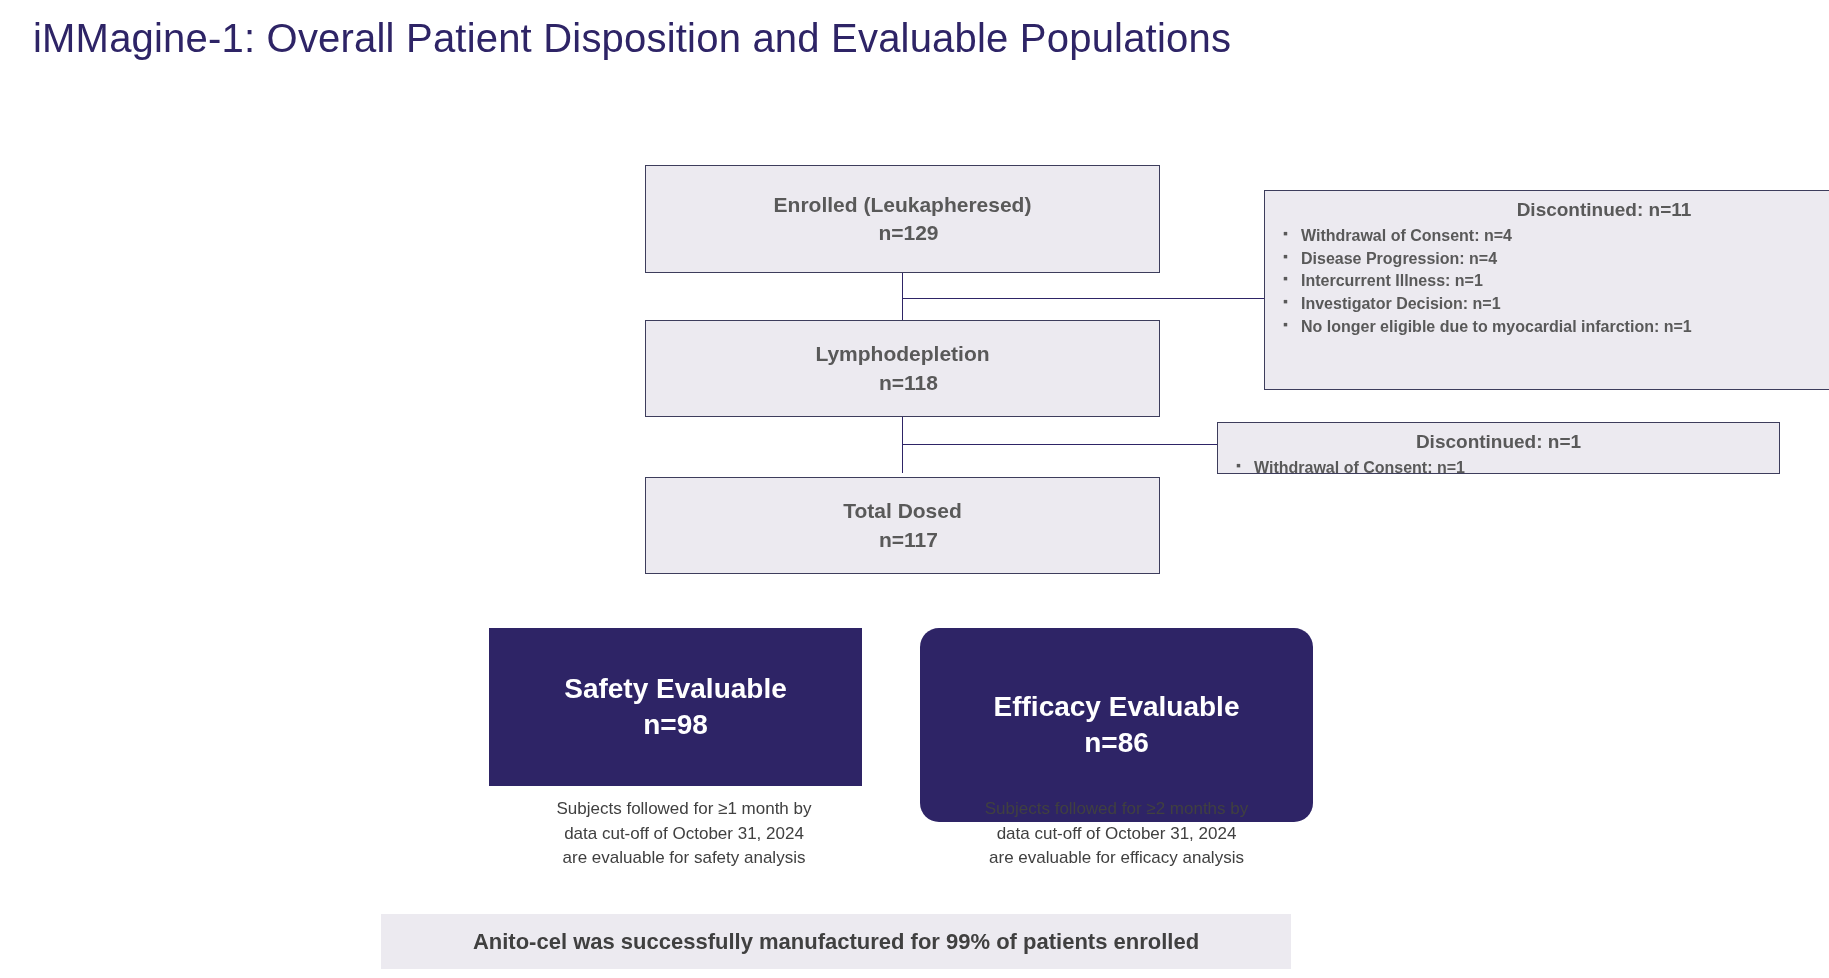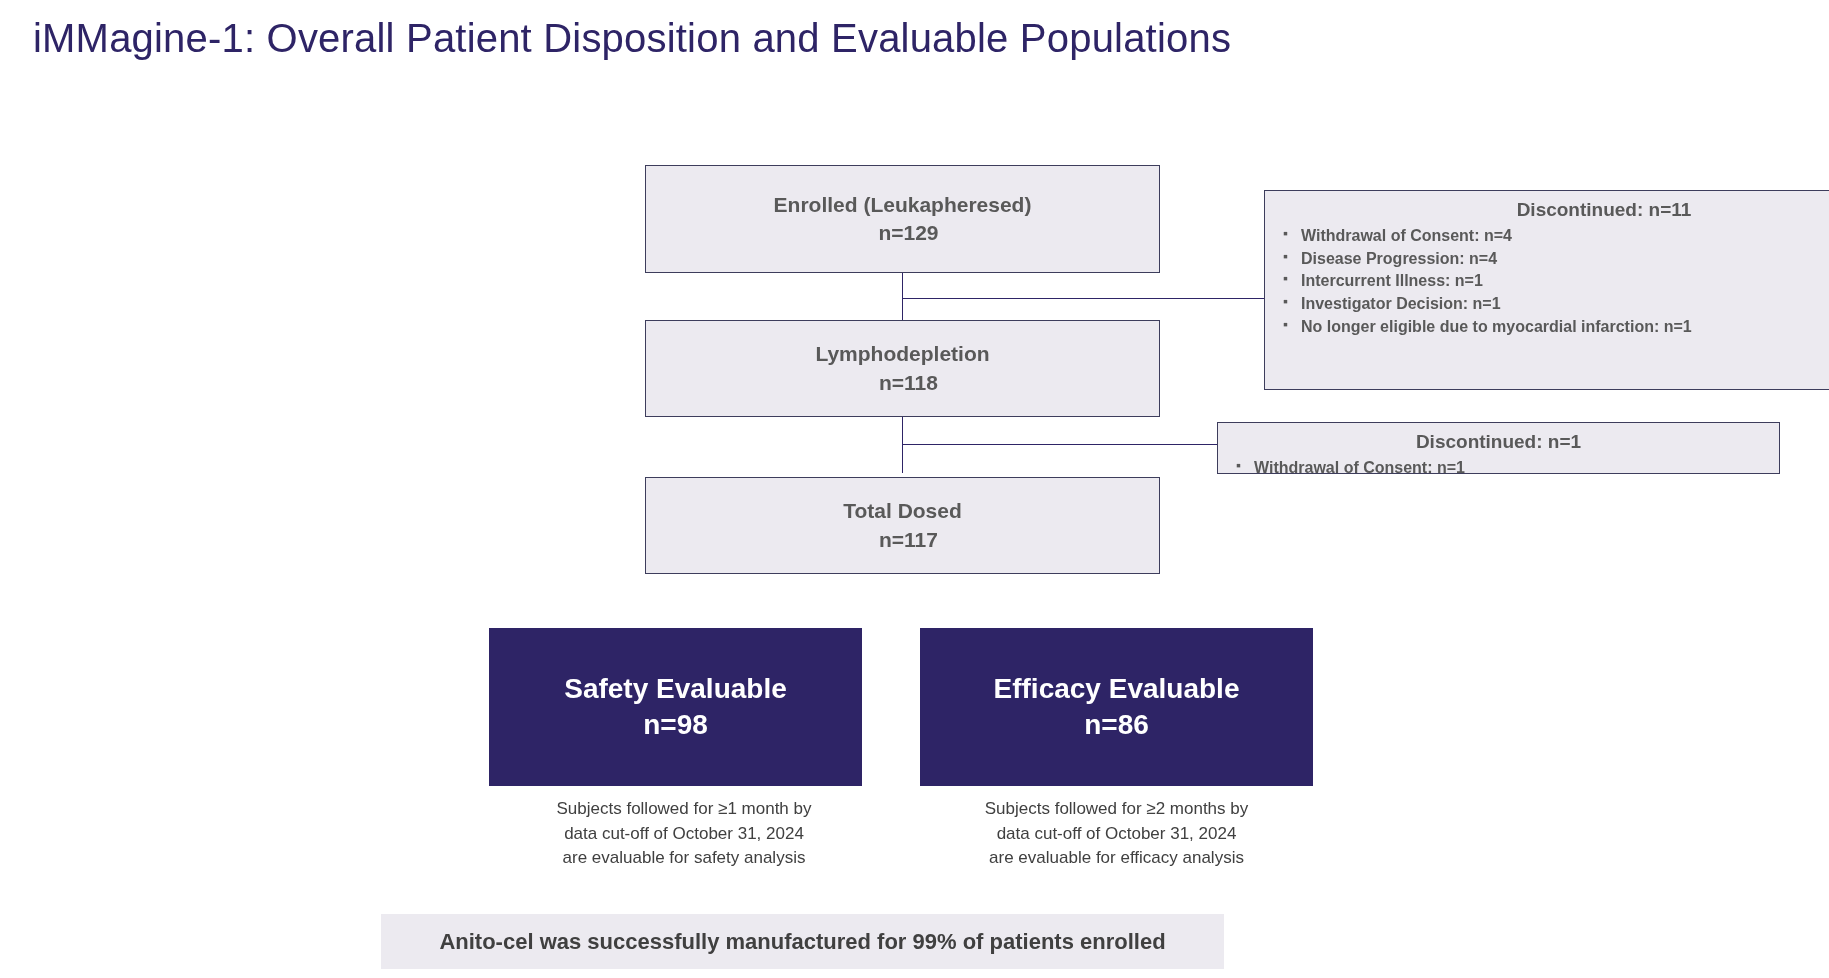--- a/index.html
+++ b/index.html
@@ -172,34 +172,34 @@
     <ul class="disc-list">
       <li>Withdrawal of Consent: n=1</li>
     </ul>
   </div>
 
   <div class="dark-box" style="left:489px; top:628px; width:373px; height:158px;">
     <span>Safety Evaluable</span>
     <span>n=98</span>
   </div>
 
-  <div class="dark-box" style="left:920px; top:628px; width:393px; height:158px;">
+  <div class="dark-box" style="left:920px; top:628px; width:393px; height:194px;border-radius:19px;">
     <span>Efficacy Evaluable</span>
     <span>n=86</span>
   </div>
 
   <div class="caption" style="left:469px; top:797px; width:430px;">
     <div>Subjects  followed  for ≥1 month  by</div>
     <div>data cut-off of October 31, 2024</div>
     <div>are evaluable  for safety analysis</div>
   </div>
 
   <div class="caption" style="left:900px; top:797px; width:433px;">
     <div>Subjects  followed  for ≥2 months by</div>
     <div>data cut-off of October 31, 2024</div>
     <div>are evaluable  for efficacy analysis</div>
   </div>
 
-  <div class="footer-banner" style="left:381px; top:914px; width:843px; height:55px;">
+  <div class="footer-banner" style="left:381px; top:914px; width:910px; height:55px;">
     <span>Anito-cel was successfully manufactured for 99% of patients enrolled</span>
   </div>
 
 </div>
 
 </body></html>

